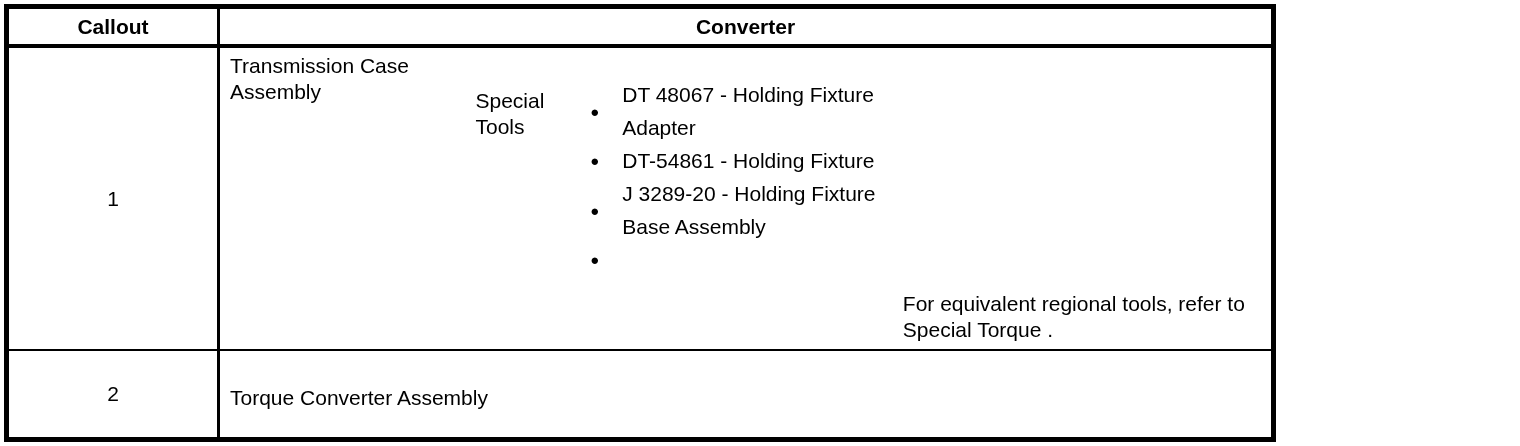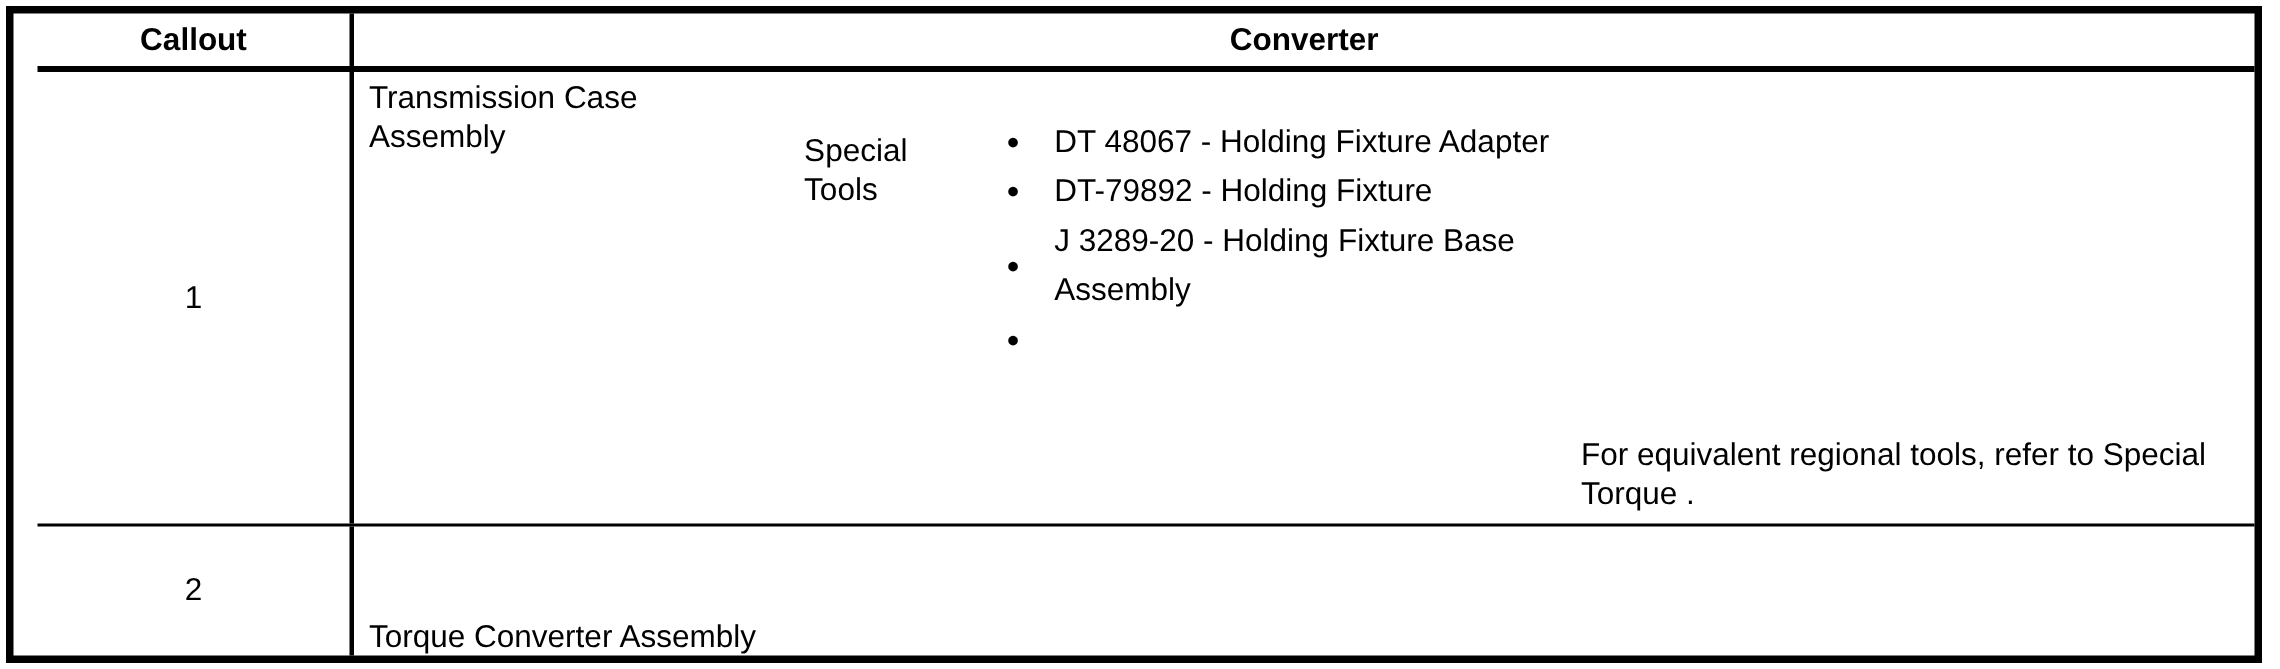--- a/index.html
+++ b/index.html
@@ -12,27 +12,26 @@
     font-family: "Liberation Sans", sans-serif;
     color: #000000;
     font-size: 21px;
     position: relative;
     overflow: hidden;
   }
   .table-wrap {
     position: absolute;
     left: 4px;
     top: 4px;
-    width: 1504px;
+    width: 1272px;
     height: 438px;
     border: 5px solid #000000;
     display: flex;
     flex-direction: column;
     background: #ffffff;
-    padding-left: 16px;
   }
   .row {
     display: flex;
     flex-direction: row;
     width: 100%;
   }
   .header-row {
     height: 39px;
     border-bottom: 4px solid #000000;
   }
@@ -97,21 +96,22 @@
     width: 32px;
     flex: 0 0 32px;
     display: inline-block;
   }
   .proc-footer {
     margin-top: auto;
     line-height: 26px;
   }
   .row2-proc {
     display: flex;
-    align-items: flex-end;
+    align-items: flex-start;
+    margin-top: 35px;
   }
 </style>
 </head>
 <body>
 
 <div class="table-wrap">
 
   <div class="row header-row">
     <div class="cell-callout header-cell">Callout</div>
     <div class="cell-proc header-cell">Converter</div>
@@ -124,21 +124,21 @@
       <div class="proc-content">
         <div class="proc-title">Transmission Case Assembly</div>
         <div class="special-tools-heading">Special Tools</div>
         <ul class="tools-list">
           <li>
             <span class="bullet-icon">●</span>
             <span>DT 48067 - Holding Fixture Adapter</span>
           </li>
           <li>
             <span class="bullet-icon">●</span>
-            <span>DT-79892 - Holding Fixture</span>
+            <span>DT-54861 - Holding Fixture</span>
           </li>
           <li>
             <span class="bullet-icon">●</span>
             <span>J 3289-20 - Holding Fixture Base Assembly</span>
           </li>
           <li>
             <span class="bullet-icon">●</span>
           </li>
         </ul>
         <div class="proc-footer">For equivalent regional tools, refer to Special Torque .</div>

